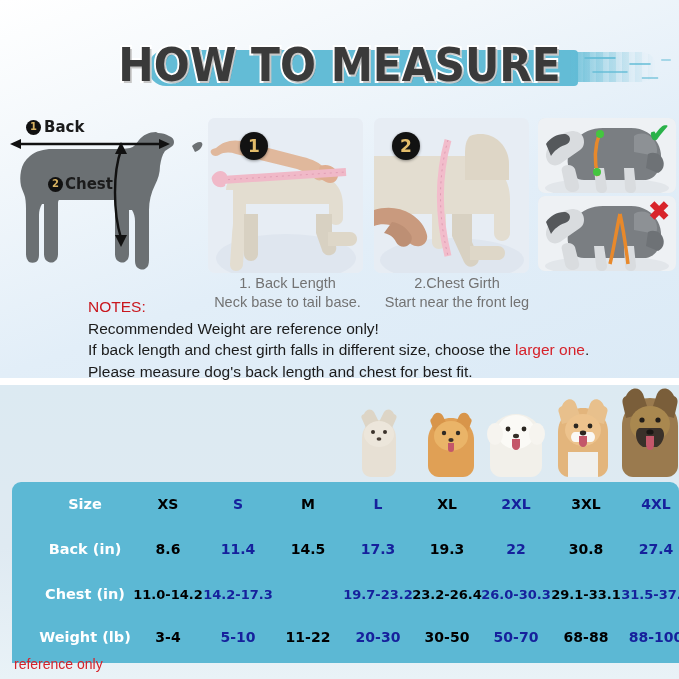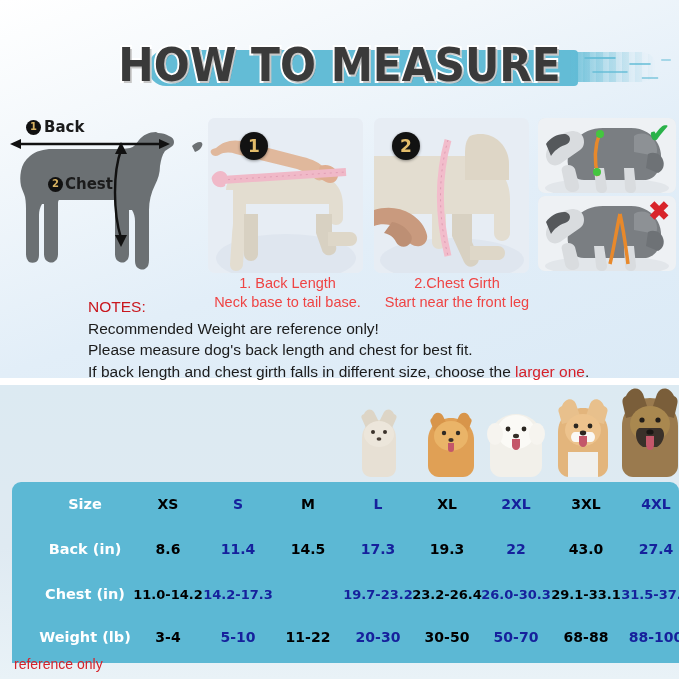--- a/index.html
+++ b/index.html
@@ -94,21 +94,21 @@
   .p1-badge{left:32px;top:14px;}
   .p2-badge{left:18px;top:14px;}
   .tick{position:absolute;font-size:26px;font-weight:bold;z-index:6;line-height:1;}
   .tick-ok{right:6px;top:2px;color:#2ab24a;}
   .tick-no{right:6px;top:2px;color:#d8242a;}
 
   
   .cap{
     position:absolute;text-align:center;
     font-family:"Liberation Sans", sans-serif;
-    font-size:14.5px;color:#ef4444;line-height:19px;
+    font-size:14.5px;color:#737373;line-height:19px;
   }
   .cap-1{left:205px;top:274px;width:165px;}
   .cap-2{left:372px;top:274px;width:170px;}
 
   
   .notes{
     position:absolute;left:88px;top:296px;width:560px;
     font-family:"Liberation Sans", sans-serif;
     font-size:15.5px;color:#1b1b1b;line-height:21.5px;
   }
@@ -269,22 +269,22 @@
     <div>Neck base to tail base.</div>
   </div>
   <div class="cap cap-2">
     <div>2.Chest Girth</div>
     <div>Start near the front leg</div>
   </div>
 
   <div class="notes">
     <div class="notes-head">NOTES:</div>
     <div>Recommended Weight are reference only!</div>
+    <div><span>If back length and chest girth falls in different size, choose the </span><span class="red">larger one</span><span>.</span></div>
     <div>Please measure dog's back length and chest for best fit.</div>
-    <div><span>If back length and chest girth falls in different size, choose the </span><span class="red">larger one</span><span>.</span></div>
   </div>
 
   <div class="bottom-section"></div>
 
   <div class="dog-strip">
     <svg width="339" height="95" viewBox="0 0 339 95">
 
       <g>
         <path fill="#e7e0d4" d="M22 50c0-10 7-18 17-18s17 8 17 18v30c0 5-4 9-9 9H31c-5 0-9-4-9-9V50z"></path>
         <path fill="#ddd5c6" d="M24 26c2-5 7-6 10-2l6 12-14 4-4-9c-1-2-1-4 2-5zM54 26c-2-5-7-6-10-2l-6 12 14 4 4-9c1-2 1-4-2-5z"></path>
@@ -355,21 +355,21 @@
     </div>
 
     <div class="row row-back">
       <div class="cell cell-label">Back&nbsp;(in)</div>
       <div class="cell cell-val c-white" style="left:113px">8.6</div>
       <div class="cell cell-val c-blue" style="left:183px">11.4</div>
       <div class="cell cell-val c-white" style="left:253px">14.5</div>
       <div class="cell cell-val c-blue" style="left:323px">17.3</div>
       <div class="cell cell-val c-white" style="left:392px">19.3</div>
       <div class="cell cell-val c-blue" style="left:461px">22</div>
-      <div class="cell cell-val c-white" style="left:531px">43.0</div>
+      <div class="cell cell-val c-white" style="left:531px">30.8</div>
       <div class="cell cell-val c-blue" style="left:601px">27.4</div>
     </div>
 
     <div class="row row-chest chest">
       <div class="cell cell-label">Chest&nbsp;(in)</div>
       <div class="cell cell-val c-white" style="left:113px">11.0-14.2</div>
       <div class="cell cell-val c-blue" style="left:183px">14.2-17.3</div>
       <div class="cell cell-val c-blue" style="left:323px">19.7-23.2</div>
       <div class="cell cell-val c-white" style="left:392px">23.2-26.4</div>
       <div class="cell cell-val c-blue" style="left:461px">26.0-30.3</div>

